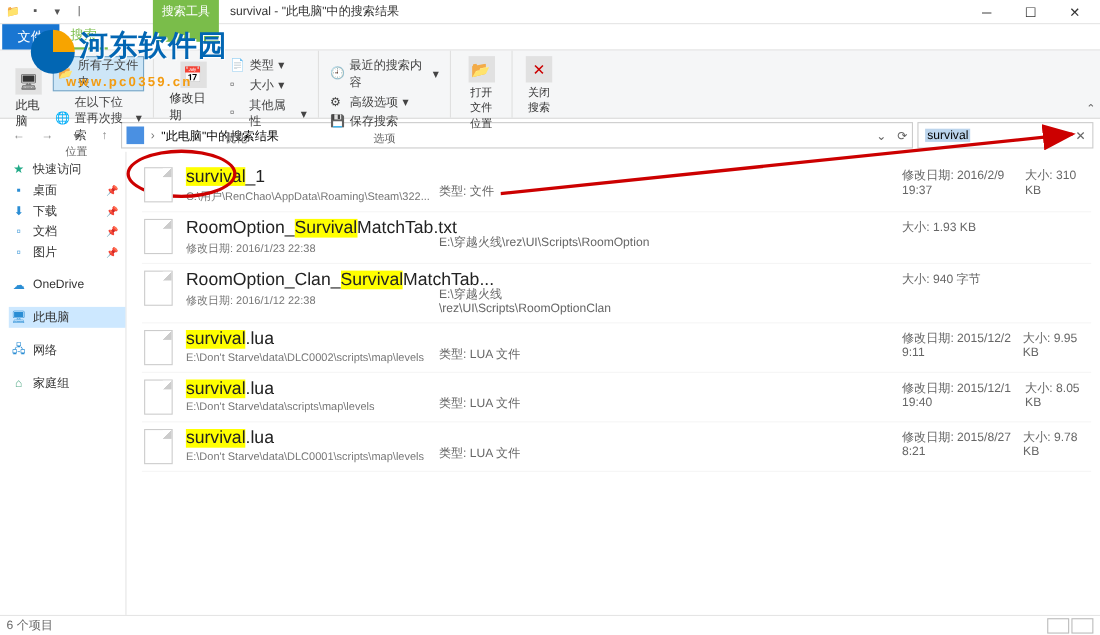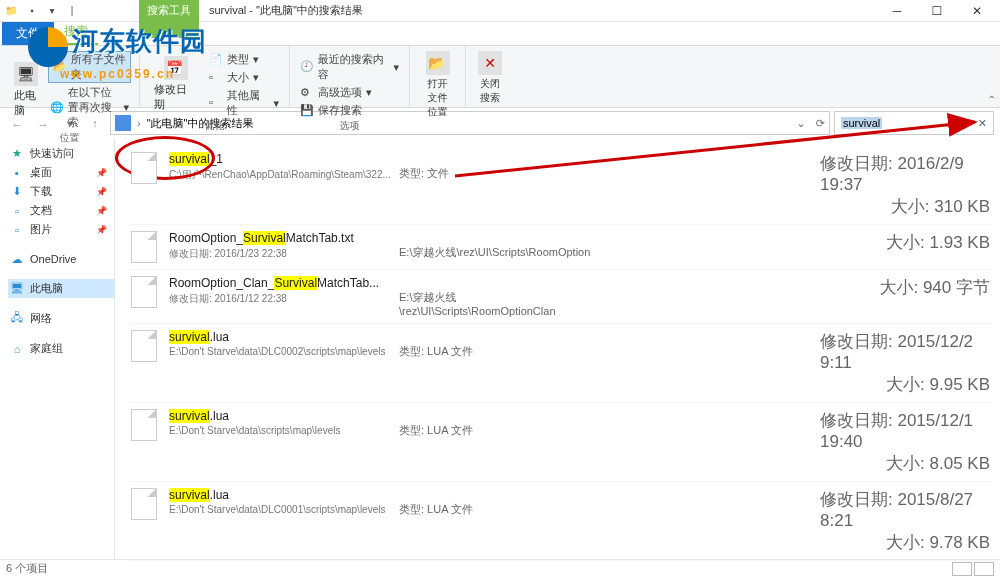--- a/index.html
+++ b/index.html
@@ -51,24 +51,24 @@
 .sidebar .item .pin { position:absolute; right:6px; color:#888; font-size:9px; }
 .sidebar hr { border:none; border-top:1px solid transparent; margin:5px 0; }
 .sidebar .sel { background:#cde8ff; }
 
 
 .content { flex: 1; padding: 8px 8px 0 14px; position: relative; }
 .result { display: flex; align-items: flex-start; padding: 6px 2px; border-bottom: 1px solid #f5f5f5; }
 .result .fileicon { width: 26px; height: 32px; border: 1px solid #ccc; background: #fff; position: relative; margin-right: 12px; flex-shrink:0; }
 .result .fileicon::before { content:''; position:absolute; right:0; top:0; width:8px; height:8px; background:linear-gradient(135deg,#fff 50%, #ccc 50%); }
 .result .maincol { width: 230px; }
-.result .maincol .fname { font-size: 12px; color:#222; }
+.result .maincol .fname { font-size: 16px; color:#222; }
 .result .maincol .fpath { font-size: 10px; color: #777; margin-top:2px; white-space:nowrap; overflow:hidden; text-overflow:ellipsis; }
 .result .typecol { width: 200px; font-size: 11px; color: #666; padding-top: 14px; }
-.result .rightcol { margin-left: auto; width: 170px; font-size: 17px; color: #666; display:flex; flex-direction:column; align-items:flex-end; }
+.result .rightcol { margin-left: auto; width: 170px; font-size: 11px; color: #666; display:flex; align-items:center; }
 .hl { background: #ffff00; }
 
 .red-circle { position: absolute; border: 3px solid #c00; border-radius: 50%; width: 100px; height: 44px; pointer-events: none; }
 .red-arrow { position: absolute; pointer-events: none; }
 
 
 .statusbar { height: 18px; border-top: 1px solid #e5e5e5; display: flex; align-items: center; padding: 0 6px; font-size: 11px; color: #666; }
 .statusbar .viewbtns { margin-left: auto; display: flex; gap: 2px; }
 .statusbar .viewbtns div { width: 20px; height: 14px; border: 1px solid #bbb; }
 

